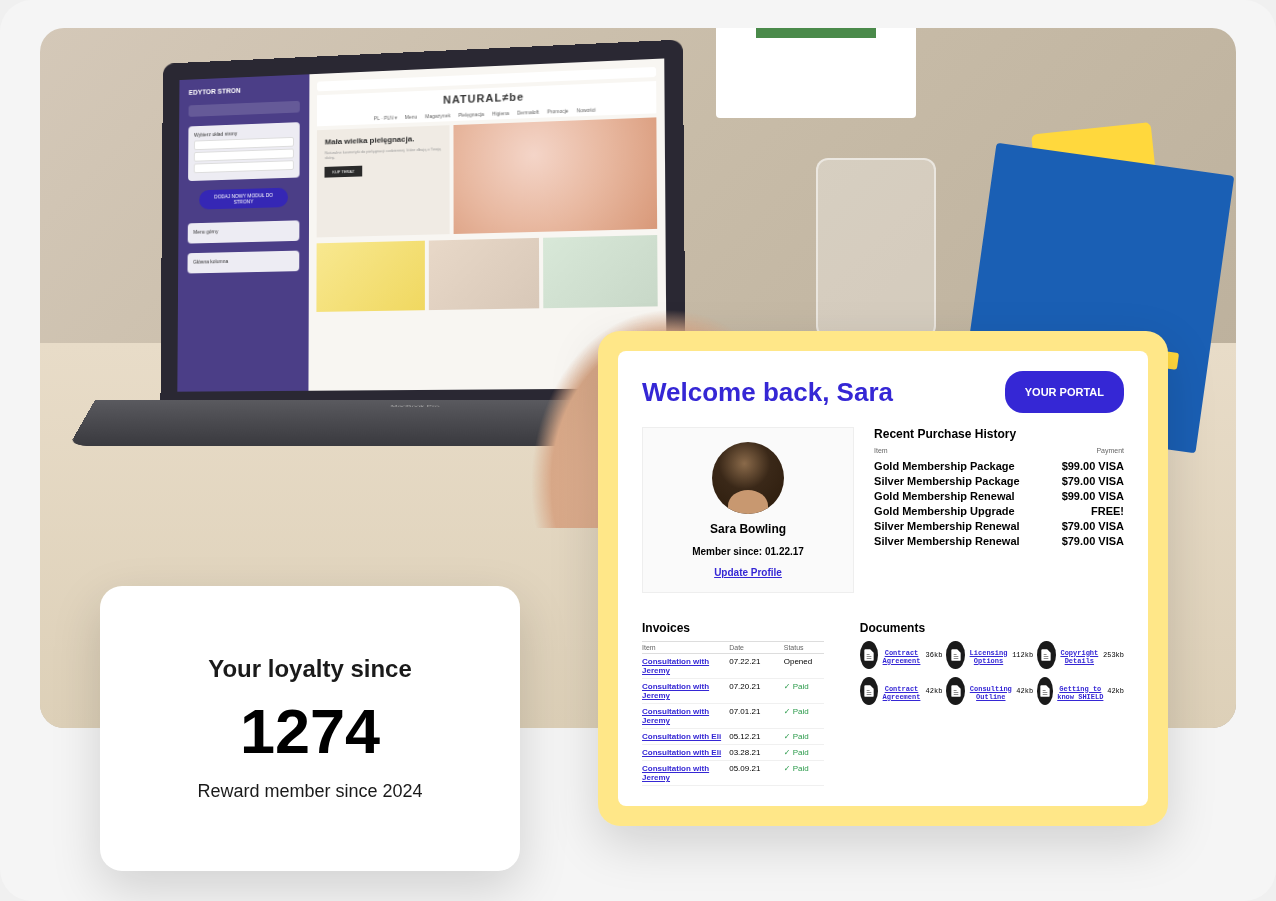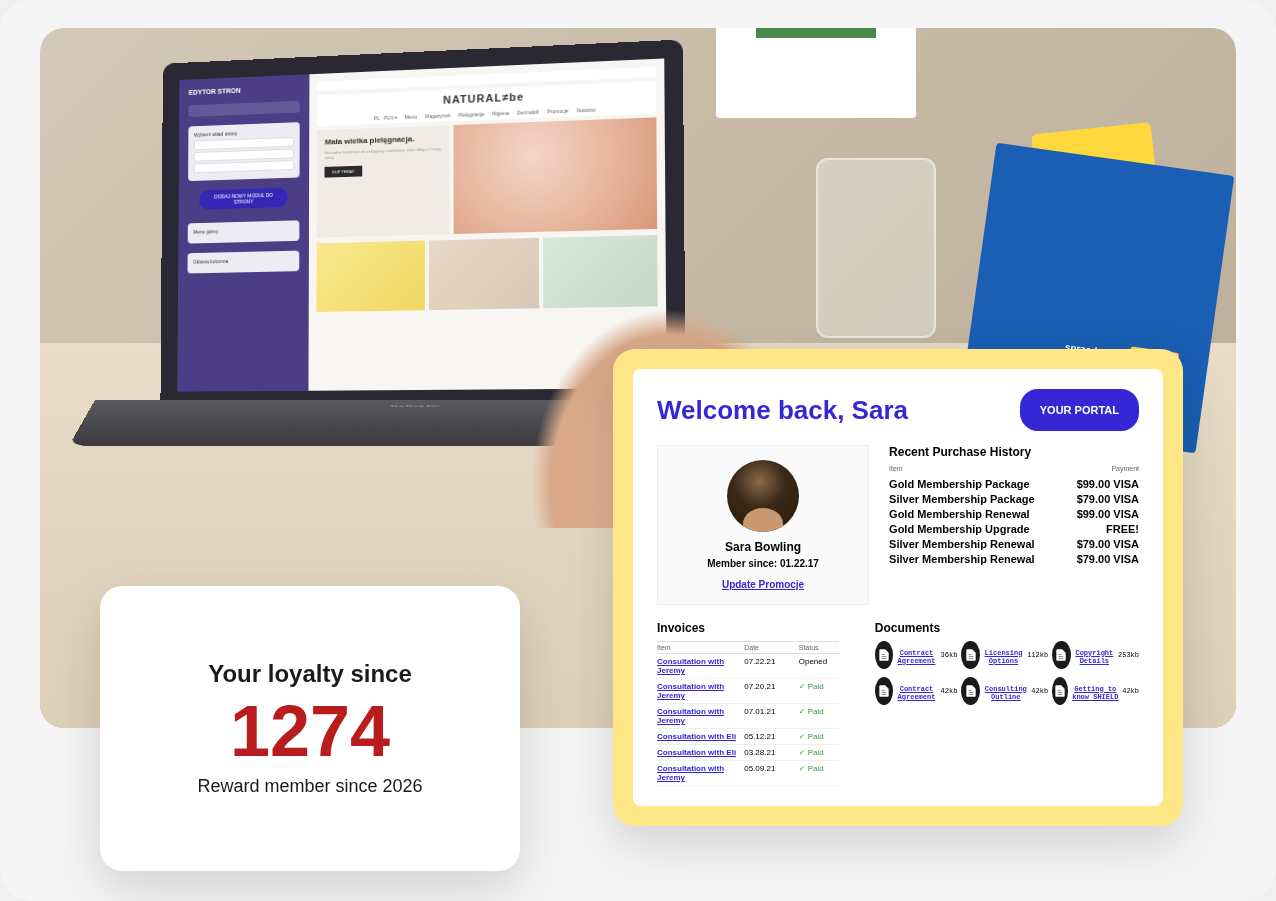--- a/index.html
+++ b/index.html
@@ -36,39 +36,39 @@
 .hand{position:absolute;bottom:0;left:380px;width:280px;height:220px;background:radial-gradient(ellipse at 50% 80%,#e8b89a 0%,#d8a888 60%,transparent 70%);border-radius:50% 50% 0 0}
 .glass{position:absolute;top:130px;right:300px;width:120px;height:180px;border-radius:12px;background:rgba(255,255,255,0.3);border:2px solid rgba(255,255,255,0.5)}
 .plant{position:absolute;top:-10px;right:320px;width:200px;height:100px;background:#fff;border-radius:4px}
 .plant::before{content:"";position:absolute;top:-30px;left:20%;right:20%;height:50px;background:#4a8a4a;border-radius:50% 50% 0 0}
 .brochure{position:absolute;top:130px;right:20px;width:240px;height:280px;background:#1a5fb4;border-radius:4px;transform:rotate(8deg);padding:12px}
 .brochure-tag{background:#ffd83d;color:#333;font-size:10px;padding:3px 10px;display:inline-block;border-radius:3px;position:absolute;bottom:80px;right:30px;font-weight:700}
 .brochure-label{color:#fff;font-size:10px;font-weight:600;position:absolute;bottom:82px;right:90px}
 .notepad{position:absolute;top:100px;right:80px;width:120px;height:100px;background:#ffd83d;border-radius:6px;transform:rotate(-6deg)}
 .loyalty-card{position:absolute;bottom:30px;left:100px;width:420px;height:285px;background:#fff;border-radius:22px;box-shadow:0 18px 50px rgba(0,0,0,0.15);display:flex;flex-direction:column;align-items:center;justify-content:center;padding:30px}
 .loyalty-title{font-size:24px;font-weight:700;color:#1a1a1a}
-.loyalty-points{font-size:72px;font-weight:800;color:#b91c1c;line-height:1.1;margin:4px 0}
+.loyalty-points{font-size:63px;font-weight:800;color:#000000;line-height:1.1;margin:14px 0}
 .loyalty-since{font-size:18px;color:#1a1a1a;font-weight:500}
-.portal-card{position:absolute;bottom:75px;right:93px;width:570px;background:#ffe788;border-radius:22px;box-shadow:0 18px 50px rgba(0,0,0,0.15);padding:20px}
+.portal-card{position:absolute;bottom:75px;right:108px;width:570px;background:#ffe788;border-radius:22px;box-shadow:0 18px 50px rgba(0,0,0,0.15);padding:20px}
 .portal-inner{background:#fff;border-radius:8px;padding:20px 24px}
 .portal-header{display:flex;justify-content:space-between;align-items:center;margin-bottom:14px}
 .portal-welcome{font-size:26px;font-weight:800;color:#3527d5}
 .portal-btn{background:#3527d5;color:#fff;font-size:11px;font-weight:700;padding:15px 20px;border-radius:18px;border:none}
 .portal-row{display:flex;gap:20px}
 .profile-col{width:44%;background:#fafafa;border:1px solid #eee;padding:14px;display:flex;flex-direction:column;align-items:center}
 .avatar{width:72px;height:72px;border-radius:50%;background:radial-gradient(circle at 45% 30%,#8a6a4a 0%,#3a2818 40%,#2a1a0a 100%);margin-bottom:8px;position:relative;overflow:hidden}
 .avatar::after{content:"";position:absolute;bottom:-8px;left:22%;width:56%;height:44%;background:#c89870;border-radius:50% 50% 0 0}
 .profile-name{font-size:12px;font-weight:700}
-.profile-since{font-size:10px;font-weight:700;margin-top:4px}
+.profile-since{font-size:10px;font-weight:700;margin-top:10px}
 .profile-link{color:#3527d5;font-size:10px;font-weight:700;text-decoration:underline;margin-top:10px}
 .history-col{flex:1}
 .hist-title{font-size:12px;font-weight:700;margin-bottom:6px}
 .hist-head{display:flex;justify-content:space-between;font-size:7px;color:#666;margin-bottom:4px}
 .hist-row{display:flex;justify-content:space-between;font-size:11px;font-weight:700;padding:1.5px 0}
-.portal-row2{display:flex;gap:36px;margin-top:16px}
+.portal-row2{display:flex;gap:36px;margin-top:28px}
 .invoices-col{width:44%}
 .inv-title{font-size:12px;font-weight:700;margin-bottom:6px}
 .inv-head{display:flex;font-size:7px;color:#666;border-top:1px solid #ddd;border-bottom:1px solid #ddd;padding:2px 0}
 .inv-head span:nth-child(1){width:48%}
 .inv-head span:nth-child(2){width:30%}
 .inv-head span:nth-child(3){width:22%}
 .inv-row{display:flex;font-size:8px;padding:3px 0;font-family:'Courier New',monospace;border-bottom:1px solid #f0f0f0}
 .inv-row span:nth-child(1){width:48%;color:#3527d5;text-decoration:underline;font-weight:700}
 .inv-row span:nth-child(2){width:30%}
 .inv-row span:nth-child(3){width:22%}
@@ -146,36 +146,36 @@
       <div class="laptop-base">
         <span class="laptop-brand">MacBook Pro</span>
       </div>
       <div class="hand"></div>
     </div>
   </div>
 
   <div class="loyalty-card">
     <div class="loyalty-title">Your loyalty since</div>
     <div class="loyalty-points">1274</div>
-    <div class="loyalty-since">Reward member since 2026</div>
+    <div class="loyalty-since">Reward member since 2024</div>
   </div>
 
   <div class="portal-card">
     <div class="portal-inner">
       <div class="portal-header">
         <div class="portal-welcome">Welcome back, Sara</div>
         <button class="portal-btn">YOUR PORTAL</button>
       </div>
 
       <div class="portal-row">
         <div class="profile-col">
           <div class="avatar"></div>
           <div class="profile-name">Sara Bowling</div>
           <div class="profile-since">Member since: 01.22.17</div>
-          <a class="profile-link">Update Promocje</a>
+          <a class="profile-link">Update Profile</a>
         </div>
         <div class="history-col">
           <div class="hist-title">Recent Purchase History</div>
           <div class="hist-head">
             <span>Item</span>
             <span>Payment</span>
           </div>
           <div id="hist-rows">
               <div class="hist-row">
                 <span>Gold Membership Package</span>

